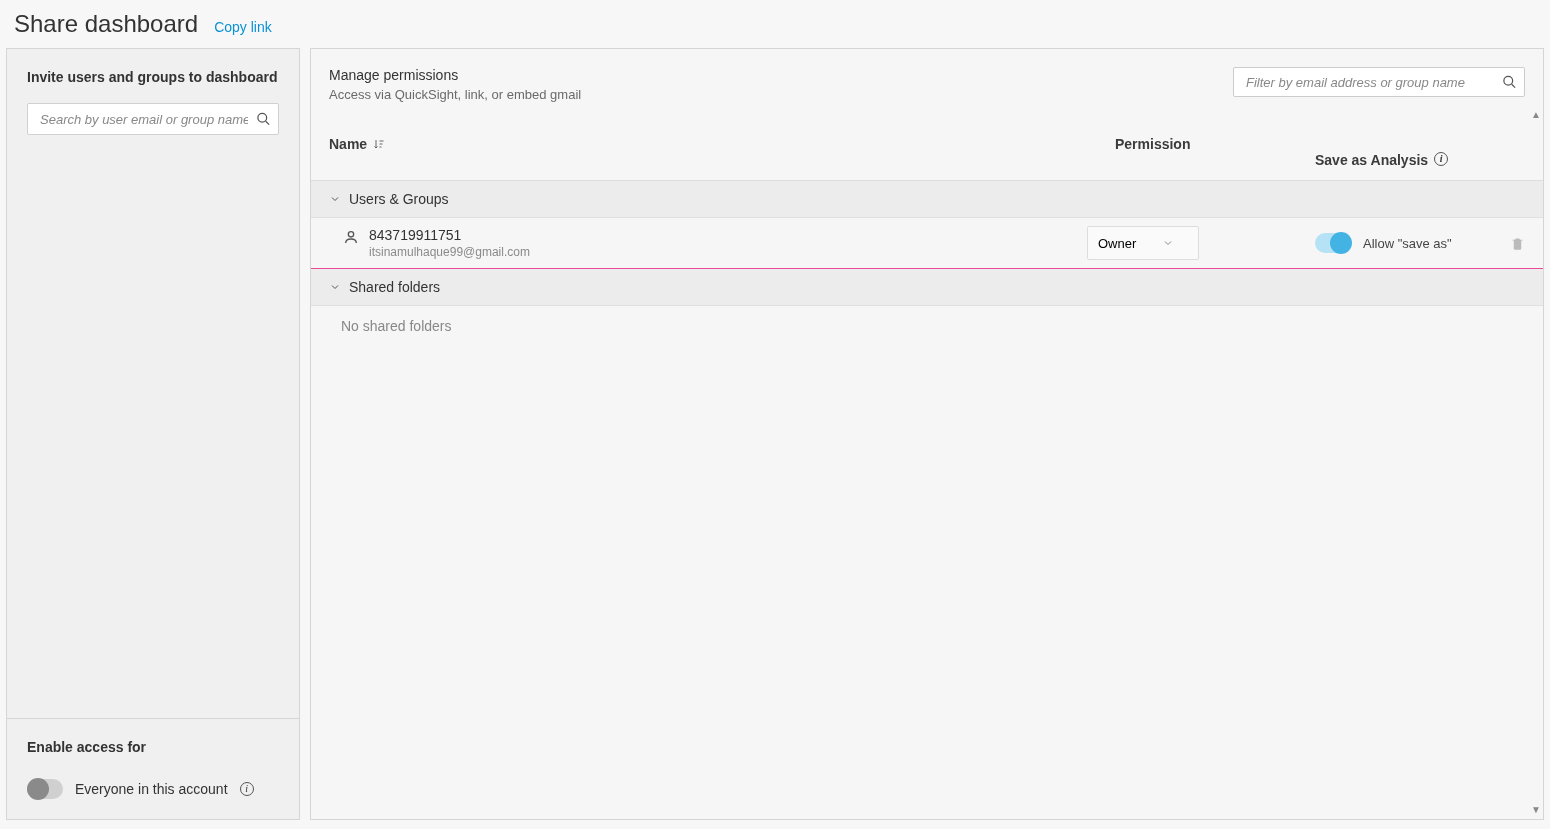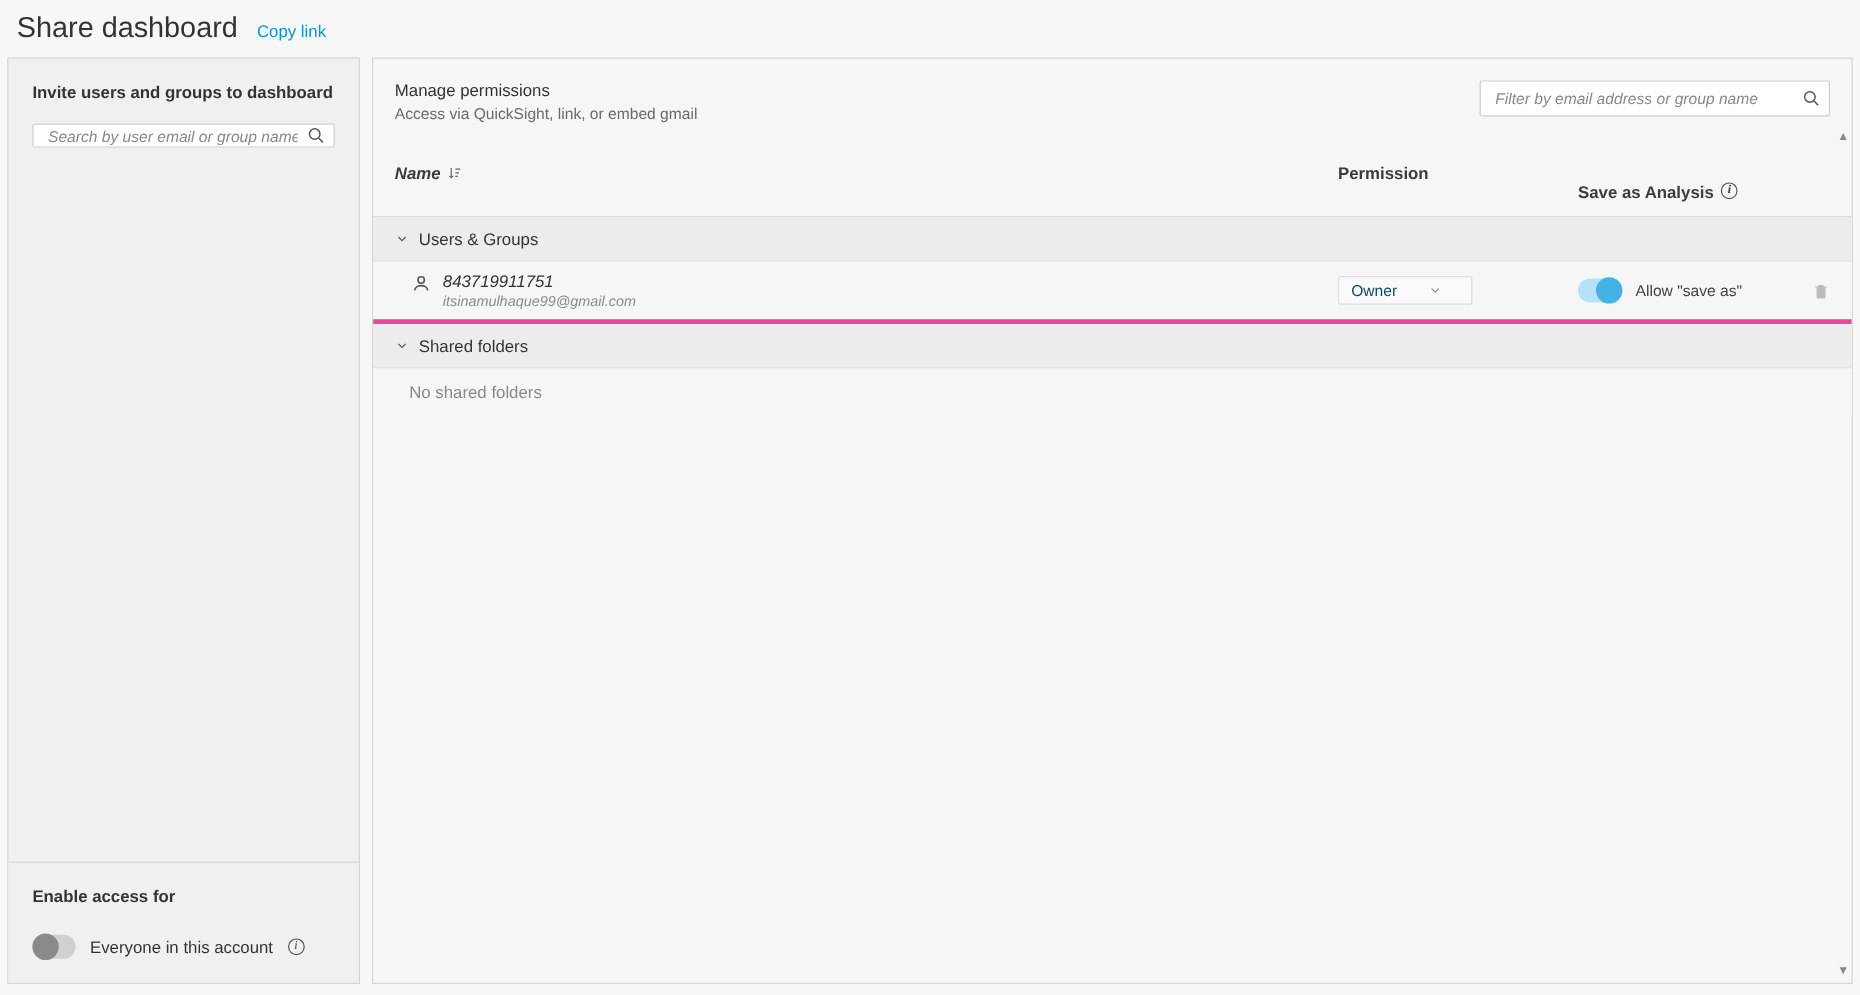--- a/index.html
+++ b/index.html
@@ -52,21 +52,21 @@
     font-size: 14px;
     font-weight: 700;
     color: #333;
     margin-bottom: 18px;
   }
   .search-wrap {
     position: relative;
   }
   .search-input {
     width: 100%;
-    height: 20px;
+    height: 32px;
     border: 1px solid #d0d0d0;
     border-radius: 2px;
     padding: 0 30px 0 12px;
     font-style: italic;
     font-size: 13px;
     color: #555;
     background: #fff;
   }
   .search-input::placeholder { color: #888; font-style: italic; }
   .search-icon-right {
@@ -161,58 +161,59 @@
 
   .table-head {
     display: flex;
     padding: 8px 18px 12px 18px;
     font-weight: 700;
     color: #3b3b3b;
     font-size: 14px;
     border-bottom: 1px solid #ddd;
     align-items: center;
   }
-  .col-name { flex: 1; display:flex; align-items:center; gap:6px;font-style:italic;}
+  .col-name { flex: 1; display:flex; align-items:center; gap:6px;}
   .col-perm { width: 200px; }
   .col-save { width: 210px; display:flex; align-items:flex-start; gap:6px;margin-top:32px;}
   .sort-icon { color:#666; }
 
   .group-row {
     background: #ececec;
     padding: 10px 18px;
     display: flex;
     align-items: center;
     gap: 8px;
     color: #333;
     font-size: 14px;
     border-bottom: 1px solid #e0e0e0;
   }
   .chev { color:#555; font-size:12px;}
 
   .data-row {
     display: flex;
     align-items: center;
     padding: 8px 18px;
-    border-bottom: 4px solid #ec4899;
+    border-bottom: 1px solid #ec4899;
     background: #f6f6f6;
+    gap: 28px;
   }
   .data-row .col-name { padding-left: 14px; }
   .user-block { display:flex; align-items: flex-start; gap:10px; }
   .user-icon { color:#555; margin-top:2px; }
   .user-text .uid { font-size:14px; color:#333; }
   .user-text .email { font-size:12px; color:#8a8a8a; margin-top:2px; }
 
   .perm-select {
     width: 112px;
-    height: 24px;
+    height: 34px;
     border: 1px solid #ddd;
     border-radius: 2px;
     background: #fafafa;
     padding: 0 24px 0 10px;
-    color: #0c4a6e;
+    color: #000000;
     font-size: 13px;
     position: relative;
     display: flex;
     align-items: center;
     justify-content: space-between;
     cursor: default;
   }
   .perm-select .chev-d { color:#888; }
 
   .col-save-inner {

